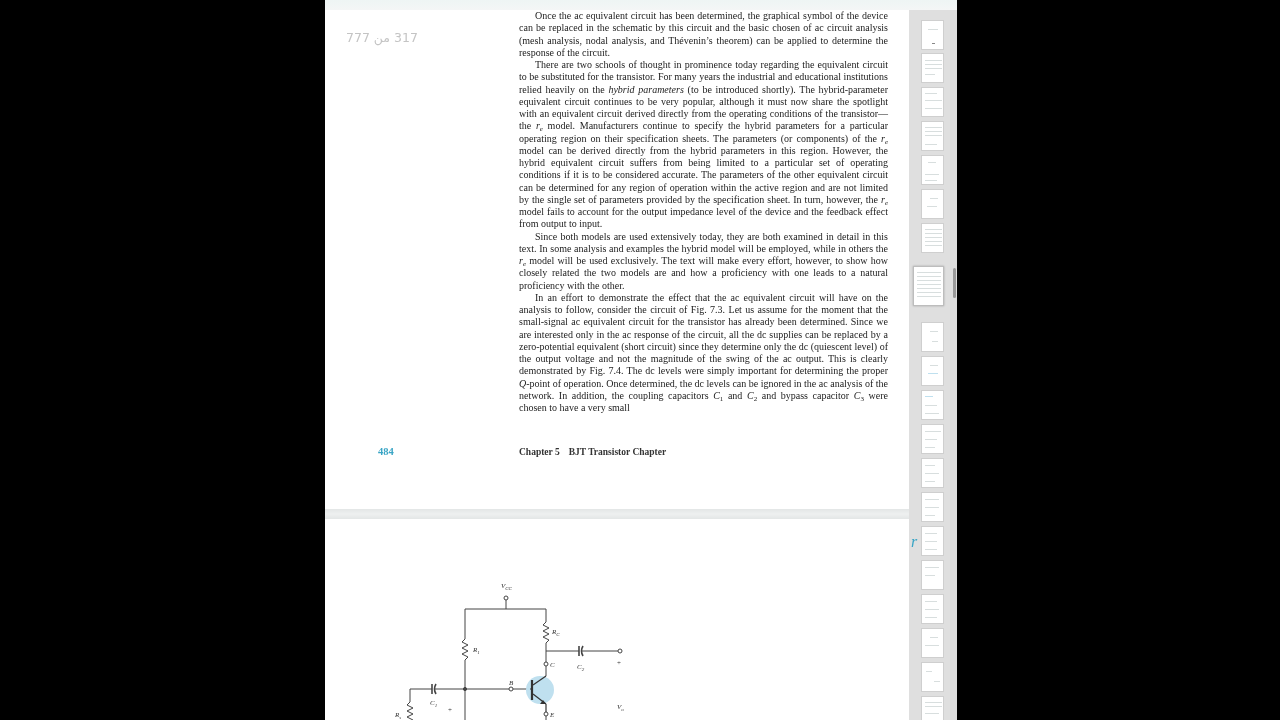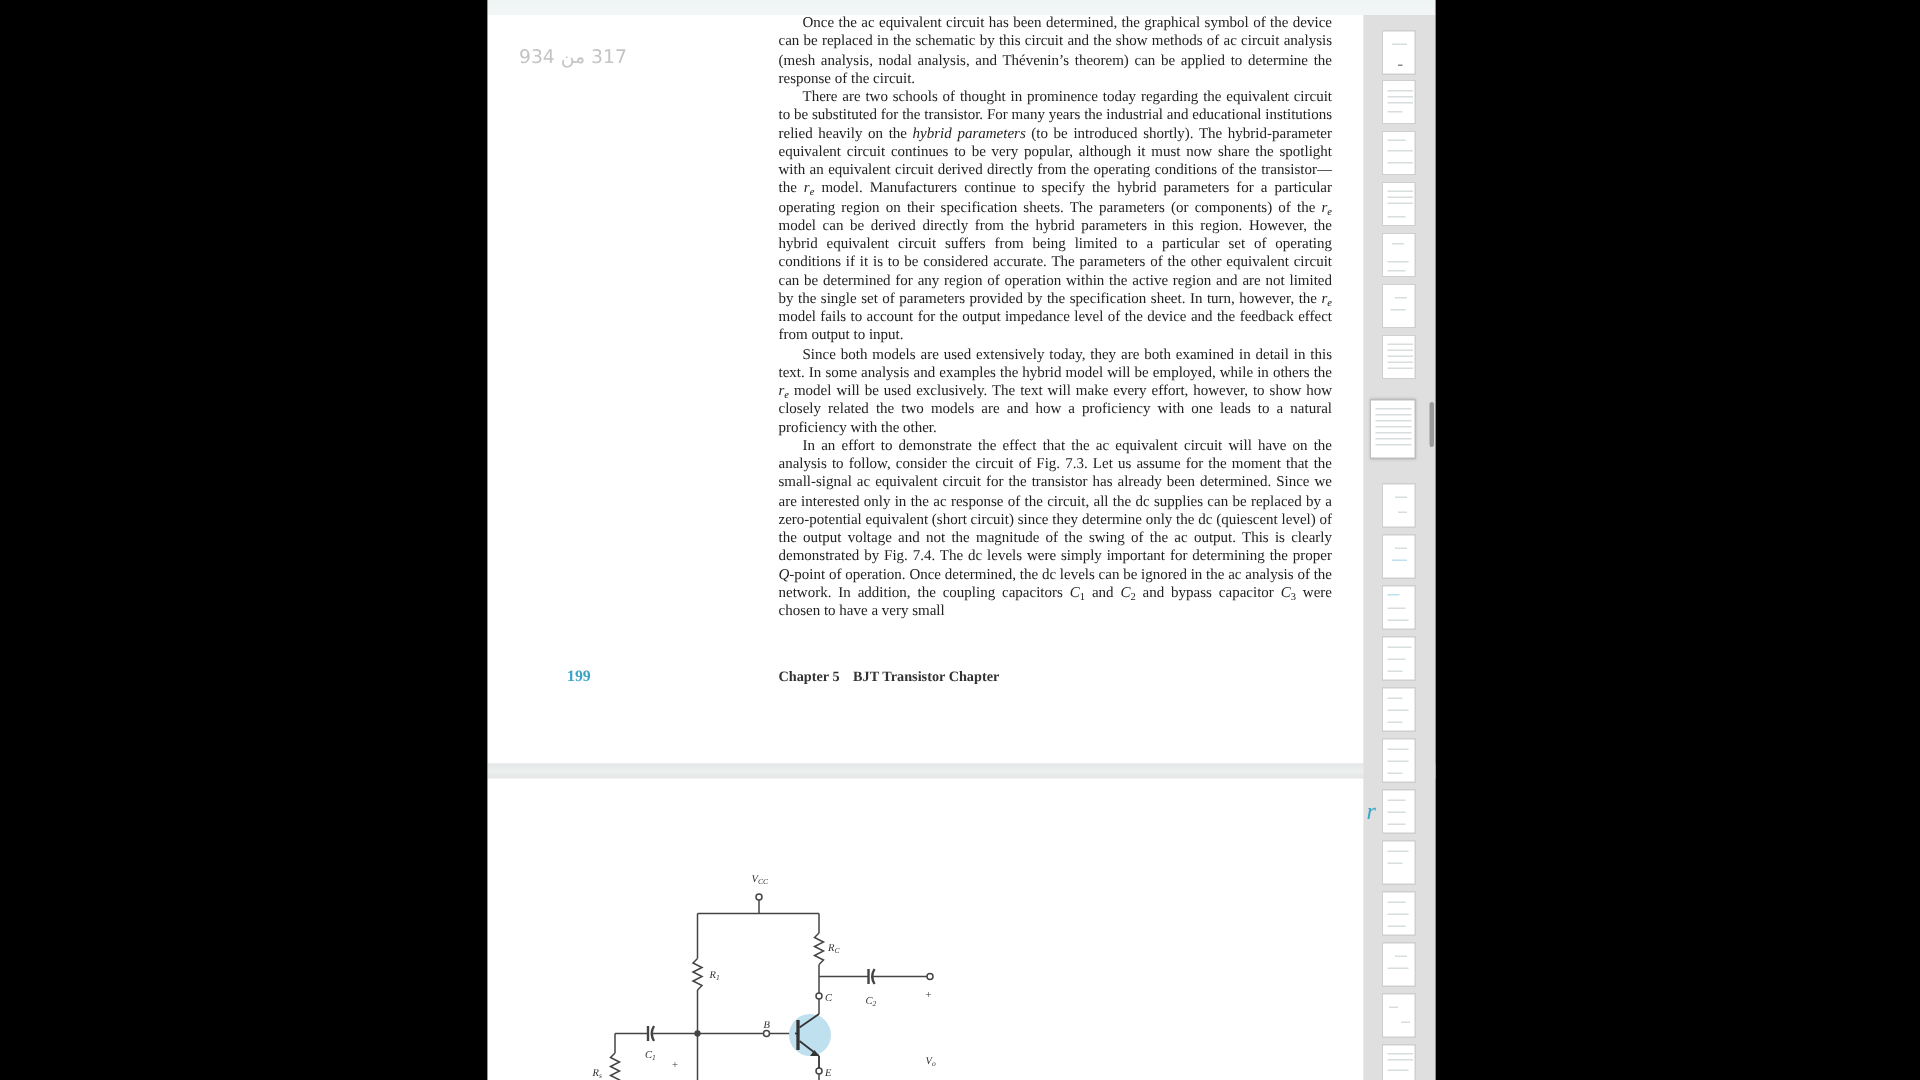--- a/index.html
+++ b/index.html
@@ -72,30 +72,30 @@
     color: #3aa5c5;
   }
 </style>
 </head>
 <body>
 
 <div class="viewer">
   <div class="topbar"></div>
 
   <div class="page page-1">
-    <div class="page-counter">317 من 934</div>
+    <div class="page-counter">317 من 777</div>
 
     <div class="body-text" style="top:0;">
-      <p>Once the ac equivalent circuit has been determined, the graphical symbol of the device can be replaced in the schematic by this circuit and the show methods of ac circuit analysis (mesh analysis, nodal analysis, and Thévenin’s theorem) can be applied to determine the response of the circuit.</p>
+      <p>Once the ac equivalent circuit has been determined, the graphical symbol of the device can be replaced in the schematic by this circuit and the basic chosen of ac circuit analysis (mesh analysis, nodal analysis, and Thévenin’s theorem) can be applied to determine the response of the circuit.</p>
       <p><span>There are two schools of thought in prominence today regarding the equivalent circuit to be substituted for the transistor. For many years the industrial and educational institutions relied heavily on the </span><i>hybrid parameters</i><span> (to be introduced shortly). The hybrid-parameter equivalent circuit continues to be very popular, although it must now share the spotlight with an equivalent circuit derived directly from the operating conditions of the transistor—the </span><i>r</i><sub><i>e</i></sub><span> model. Manufacturers continue to specify the hybrid parameters for a particular operating region on their specification sheets. The parameters (or components) of the </span><i>r</i><sub><i>e</i></sub><span> model can be derived directly from the hybrid parameters in this region. However, the hybrid equivalent circuit suffers from being limited to a particular set of operating conditions if it is to be considered accurate. The parameters of the other equivalent circuit can be determined for any region of operation within the active region and are not limited by the single set of parameters provided by the specification sheet. In turn, however, the </span><i>r</i><sub><i>e</i></sub><span> model fails to account for the output impedance level of the device and the feedback effect from output to input.</span></p>
       <p><span>Since both models are used extensively today, they are both examined in detail in this text. In some analysis and examples the hybrid model will be employed, while in others the </span><i>r</i><sub><i>e</i></sub><span> model will be used exclusively. The text will make every effort, however, to show how closely related the two models are and how a proficiency with one leads to a natural proficiency with the other.</span></p>
       <p><span>In an effort to demonstrate the effect that the ac equivalent circuit will have on the analysis to follow, consider the circuit of Fig. 7.3. Let us assume for the moment that the small-signal ac equivalent circuit for the transistor has already been determined. Since we are interested only in the ac response of the circuit, all the dc supplies can be replaced by a zero-potential equivalent (short circuit) since they determine only the dc (quiescent level) of the output voltage and not the magnitude of the swing of the ac output. This is clearly demonstrated by Fig. 7.4. The dc levels were simply important for determining the proper </span><i>Q</i><span>-point of operation. Once determined, the dc levels can be ignored in the ac analysis of the network. In addition, the coupling capacitors </span><i>C</i><sub>1</sub><span> and </span><i>C</i><sub>2</sub><span> and bypass capacitor </span><i>C</i><sub>3</sub><span> were chosen to have a very small</span></p>
     </div>
 
-    <div class="page-number">199</div>
+    <div class="page-number">484</div>
     <div class="running-footer"><span>Chapter 5</span><span class="sep"></span><span>BJT Transistor Chapter</span></div>
   </div>
 
   <div class="gap"></div>
 
   <div class="page page-2">
     <svg class="figure" viewBox="0 0 260 160" width="260" height="160">
       <g stroke="#444" stroke-width="1" fill="none">
 
         <circle cx="126" cy="24" r="2"></circle>

